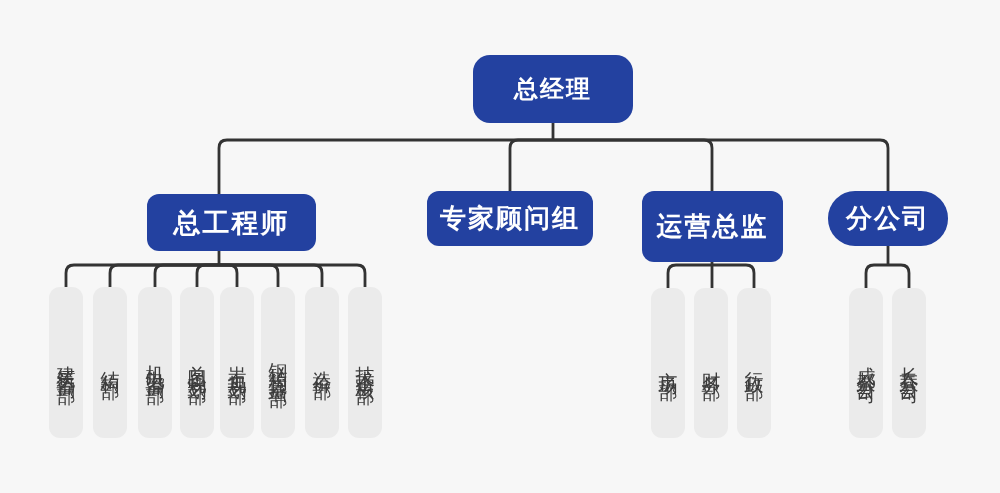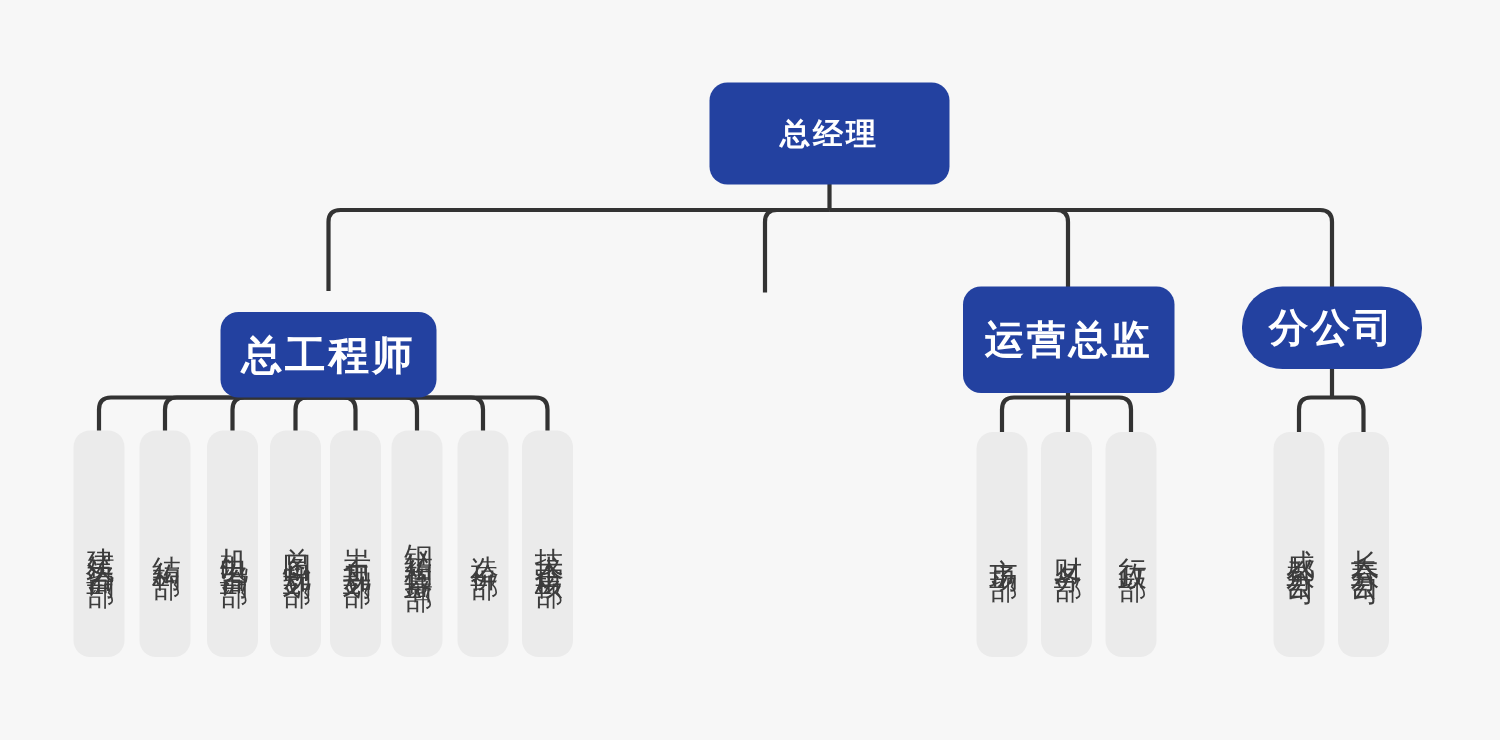--- a/index.html
+++ b/index.html
@@ -69,23 +69,24 @@
 
     <path d="M712 242 L712 292"></path>
     <path d="M712 265 L676 265 Q668 265 668 273 L668 292"></path>
     <path d="M712 265 L746 265 Q754 265 754 273 L754 292"></path>
 
     <path d="M888 242 L888 265"></path>
     <path d="M888 265 L874 265 Q866 265 866 273 L866 292"></path>
     <path d="M888 265 L901 265 Q909 265 909 273 L909 292"></path>
   </svg>
 
-  <div class="bnode" style="left:473px;top:55px;width:160px;height:68px;font-size:20px;">总经理</div>
+  <div class="bnode" style="left:473px;top:55px;width:160px;height:68px;font-size:24px;border-radius:17px;">总经理</div>
 
-  <div class="bnode" style="left:147px;top:208px;width:144px;height:57px;font-size:27px;">总工程师</div>
+  <div class="bnode" style="left:147px;top:194px;width:169px;height:57px;font-size:27px;">总工程师</div>
+  <div class="bnode" style="left:427px;top:191px;width:166px;height:55px;font-size:26px;">专家顾问组</div>
   <div class="bnode" style="left:642px;top:191px;width:141px;height:71px;font-size:26px;">运营总监</div>
   <div class="bnode" style="left:828px;top:191px;width:120px;height:55px;font-size:26px;border-radius:27px;">分公司</div>
 
   <div class="leaf" style="left:49px;top:287px;width:34px;height:151px;">建筑咨询部</div>
   <div class="leaf" style="left:93px;top:287px;width:34px;height:151px;">结构部</div>
   <div class="leaf" style="left:138px;top:287px;width:34px;height:151px;">机电咨询部</div>
   <div class="leaf" style="left:180px;top:287px;width:34px;height:151px;">总图规划部</div>
   <div class="leaf" style="left:220px;top:287px;width:34px;height:151px;">岩土规划部</div>
   <div class="leaf" style="left:261px;top:287px;width:34px;height:151px;">钢结构幕墙部</div>
   <div class="leaf" style="left:305px;top:287px;width:34px;height:151px;">造价部</div>

